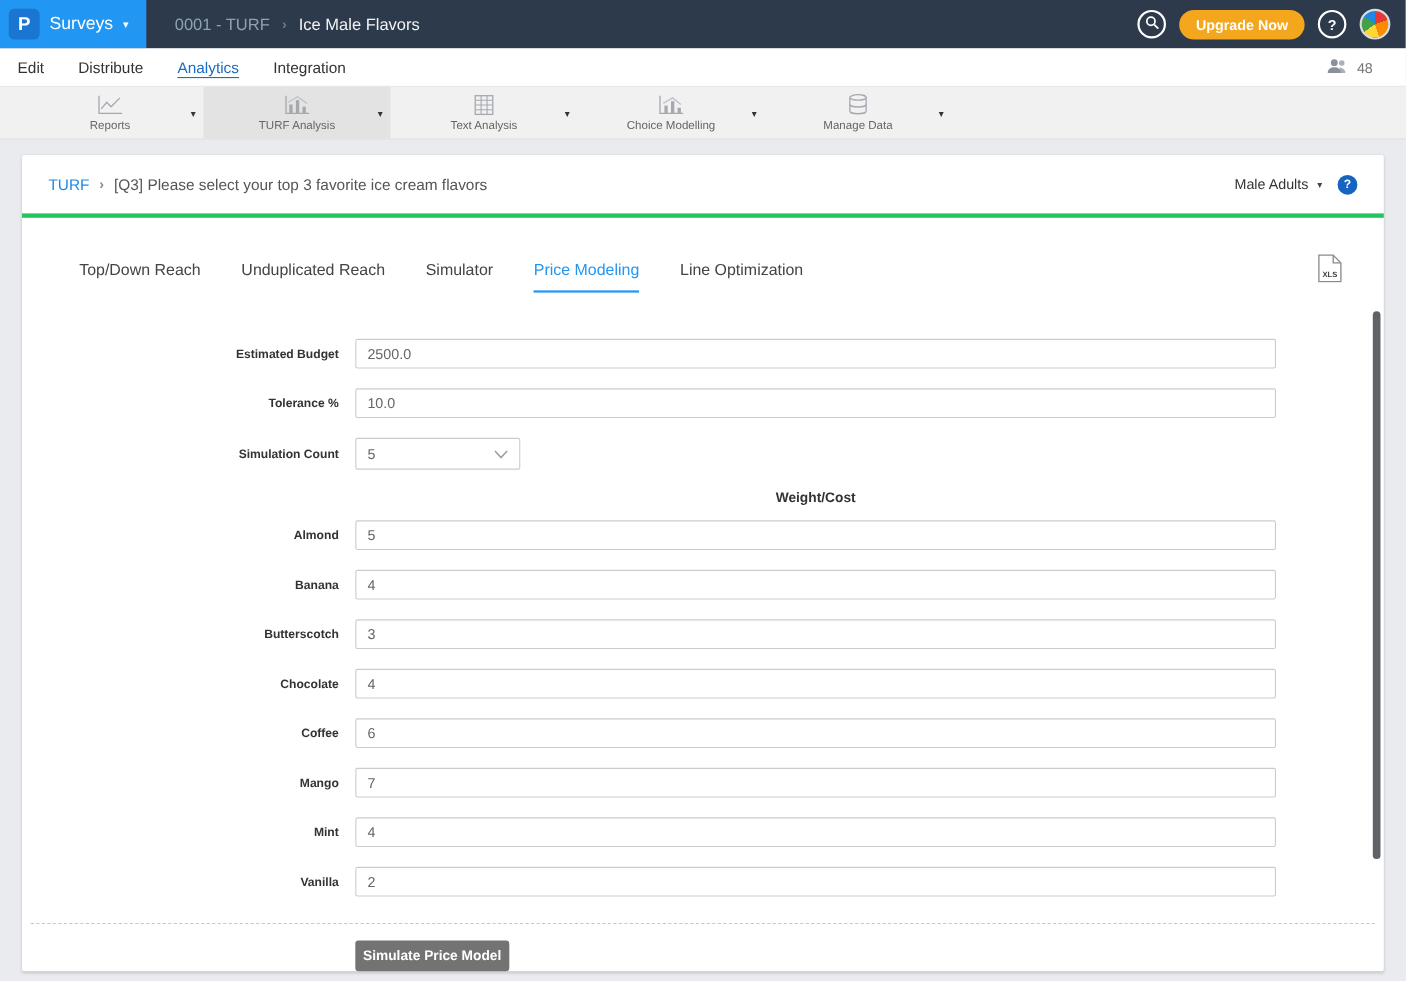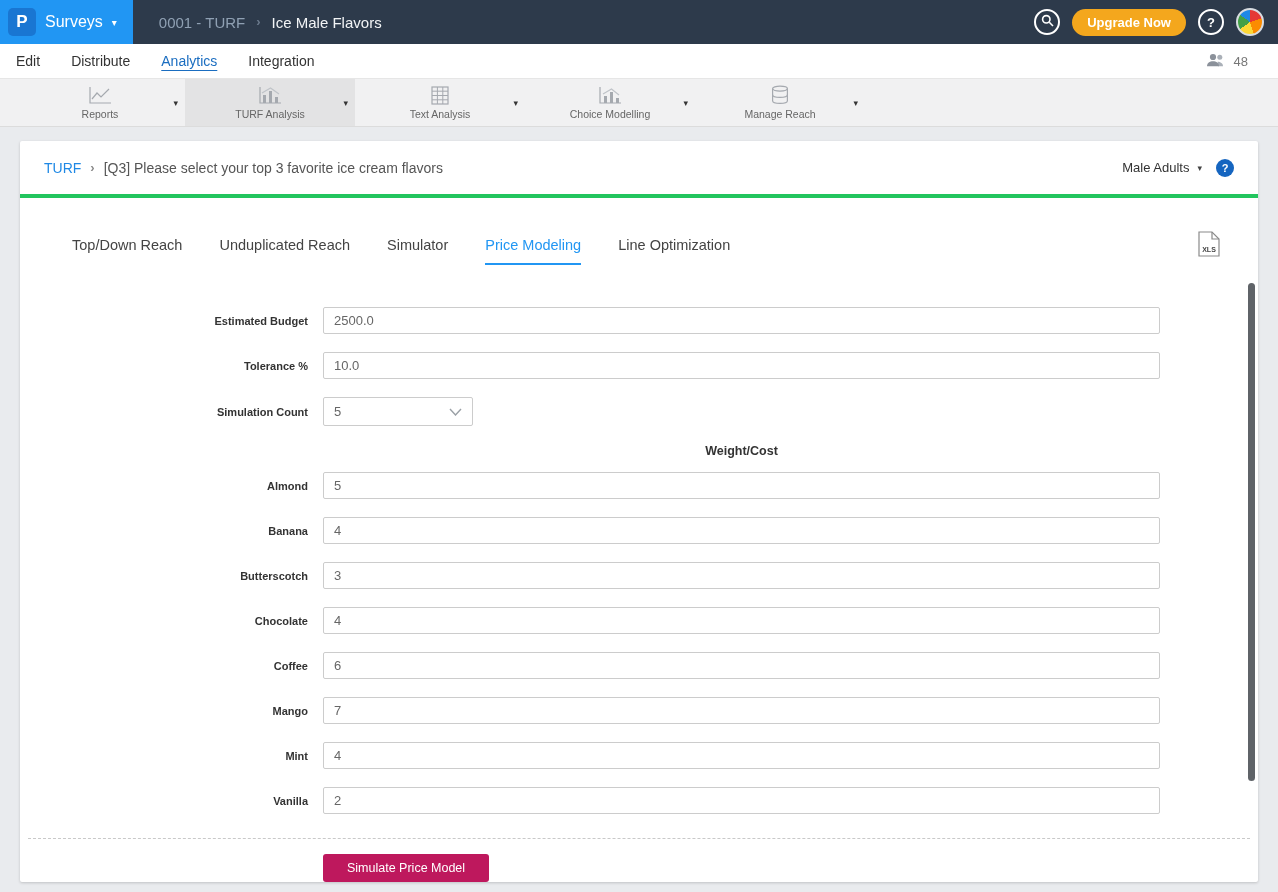--- a/index.html
+++ b/index.html
@@ -54,21 +54,21 @@
   .xls-wrap { margin-left:auto; margin-right:38px; cursor:pointer; padding-bottom:4px; }
 
   
   .form { padding-top:42px; }
   .frow { display:flex; align-items:center; margin-bottom:18px; }
   .flabel { width:303px; text-align:right; padding-right:15px; font-size:11px; font-weight:bold; color:#333; }
   .finput { width:837px; height:27px; border:1px solid #ccc; border-radius:2px; padding:0 10px; font-size:13px; color:#666; font-family:"Liberation Sans", sans-serif; outline:none; }
   .select-box { width:150px; height:29px; border:1px solid #ccc; border-radius:2px; display:flex; align-items:center; justify-content:space-between; padding:0 10px; font-size:13px; color:#666; cursor:pointer; background:#fff; }
   .weight-header { width:837px; margin-left:303px; text-align:center; font-size:12.5px; font-weight:bold; color:#333; margin:2px 0 14px 303px; }
   .dashed { border-top:1px dashed #c9c9c9; margin:24px 8px 0 8px; }
-  .simulate-btn { margin:15px 0 24px 303px; background:#be185d; color:#fff; border:none; border-radius:3px; padding:7px 24px; font-size:12.5px; font-weight:normal; font-family:"Liberation Sans", sans-serif; cursor:pointer; display:block; }
+  .simulate-btn { margin:15px 0 24px 303px; background:#737373; color:#fff; border:none; border-radius:3px; padding:7px 7px; font-size:12.5px; font-weight:bold; font-family:"Liberation Sans", sans-serif; cursor:pointer; display:block; }
   .scroll-thumb { position:absolute; right:3px; top:142px; width:7px; height:498px; background:#5f6368; border-radius:4px; cursor:pointer; }
 </style>
 </head>
 <body>
 
 <div class="page">
 
   <div class="topbar">
     <div class="brand">
       <div class="logo">
@@ -169,21 +169,21 @@
       <span class="tool-caret">▾</span>
     </div>
     <div class="tool-item">
       <span class="tool-icon">
         <svg width="20" height="20" viewBox="0 0 20 20">
             <ellipse cx="10" cy="3.6" rx="7.4" ry="2.5" fill="none" stroke="#a5a9af" stroke-width="1.2"></ellipse>
             <path d="M2.6 3.6 V15.8 c0 1.4 3.3 2.6 7.4 2.6 s7.4-1.2 7.4-2.6 V3.6" fill="none" stroke="#a5a9af" stroke-width="1.2"></path>
             <path d="M2.6 9.7 c0 1.4 3.3 2.6 7.4 2.6 s7.4-1.2 7.4-2.6" fill="none" stroke="#a5a9af" stroke-width="1.2"></path>
           </svg>
       </span>
-      <span class="tool-label">Manage Reach</span>
+      <span class="tool-label">Manage Data</span>
       <span class="tool-caret">▾</span>
     </div>
   </div>
 
   <div class="content">
     <div class="card">
 
       <div class="card-head">
         <span class="turf-link">TURF</span>
         <span class="head-sep">›</span>

